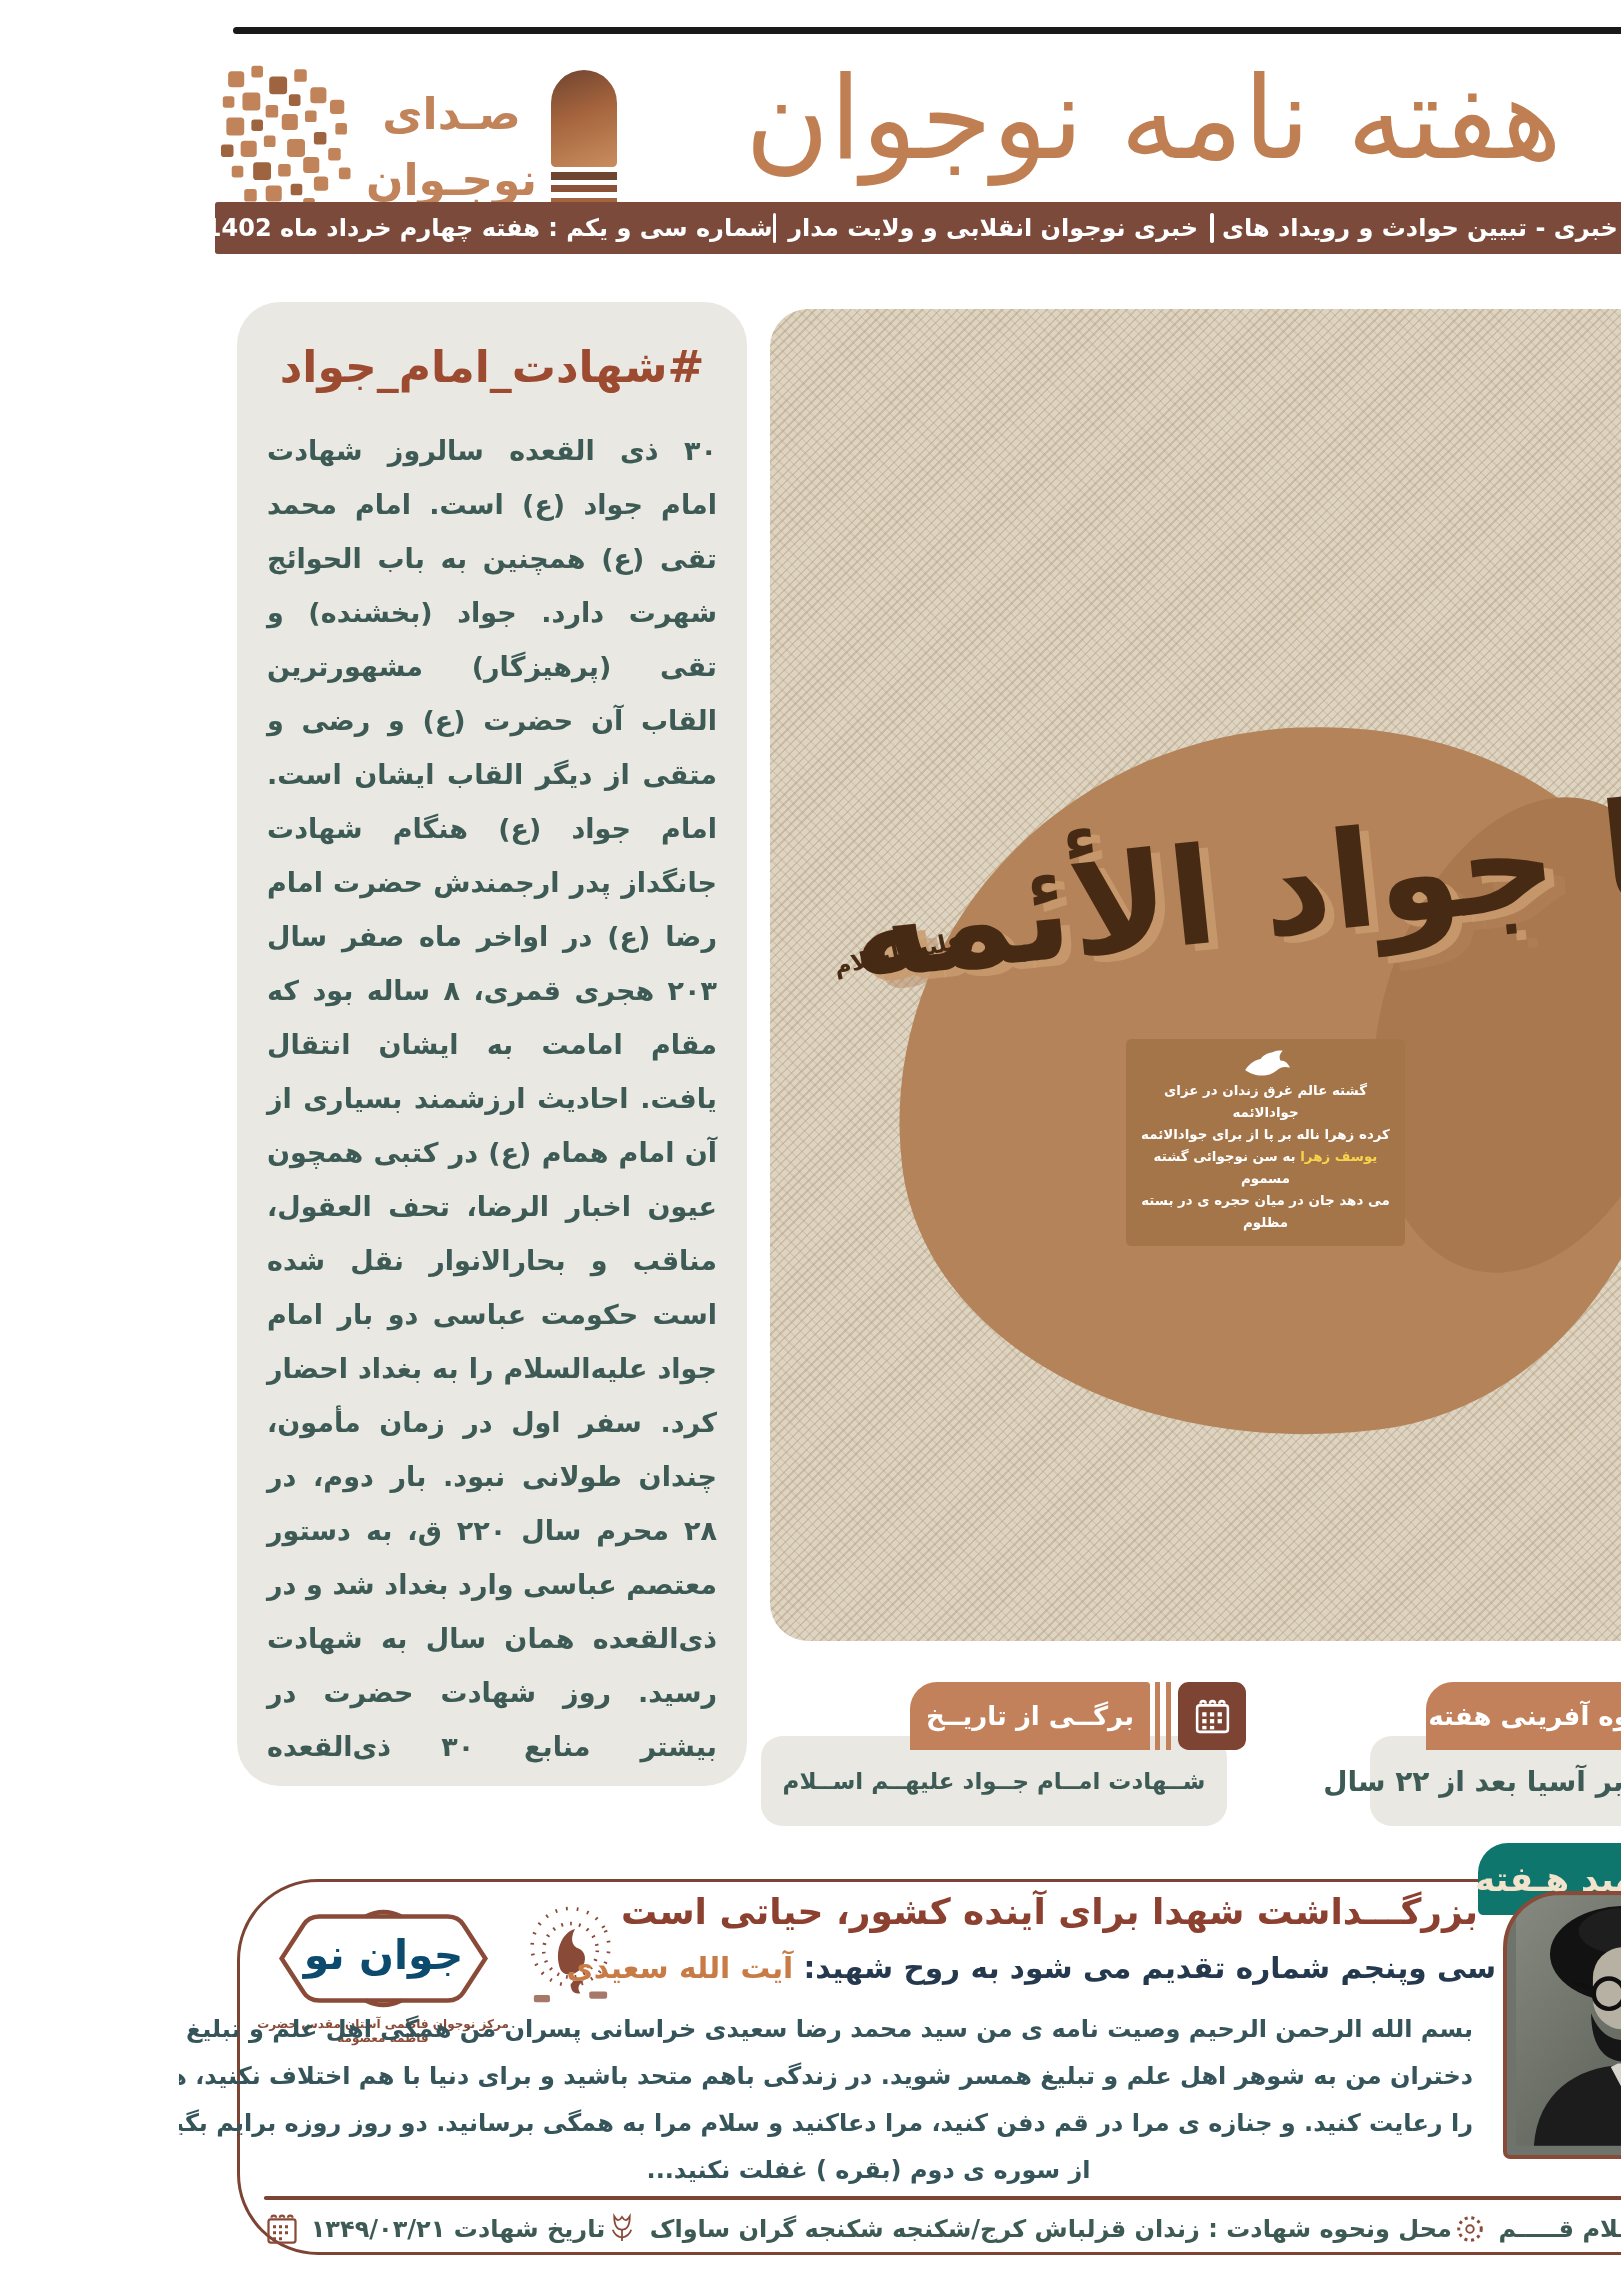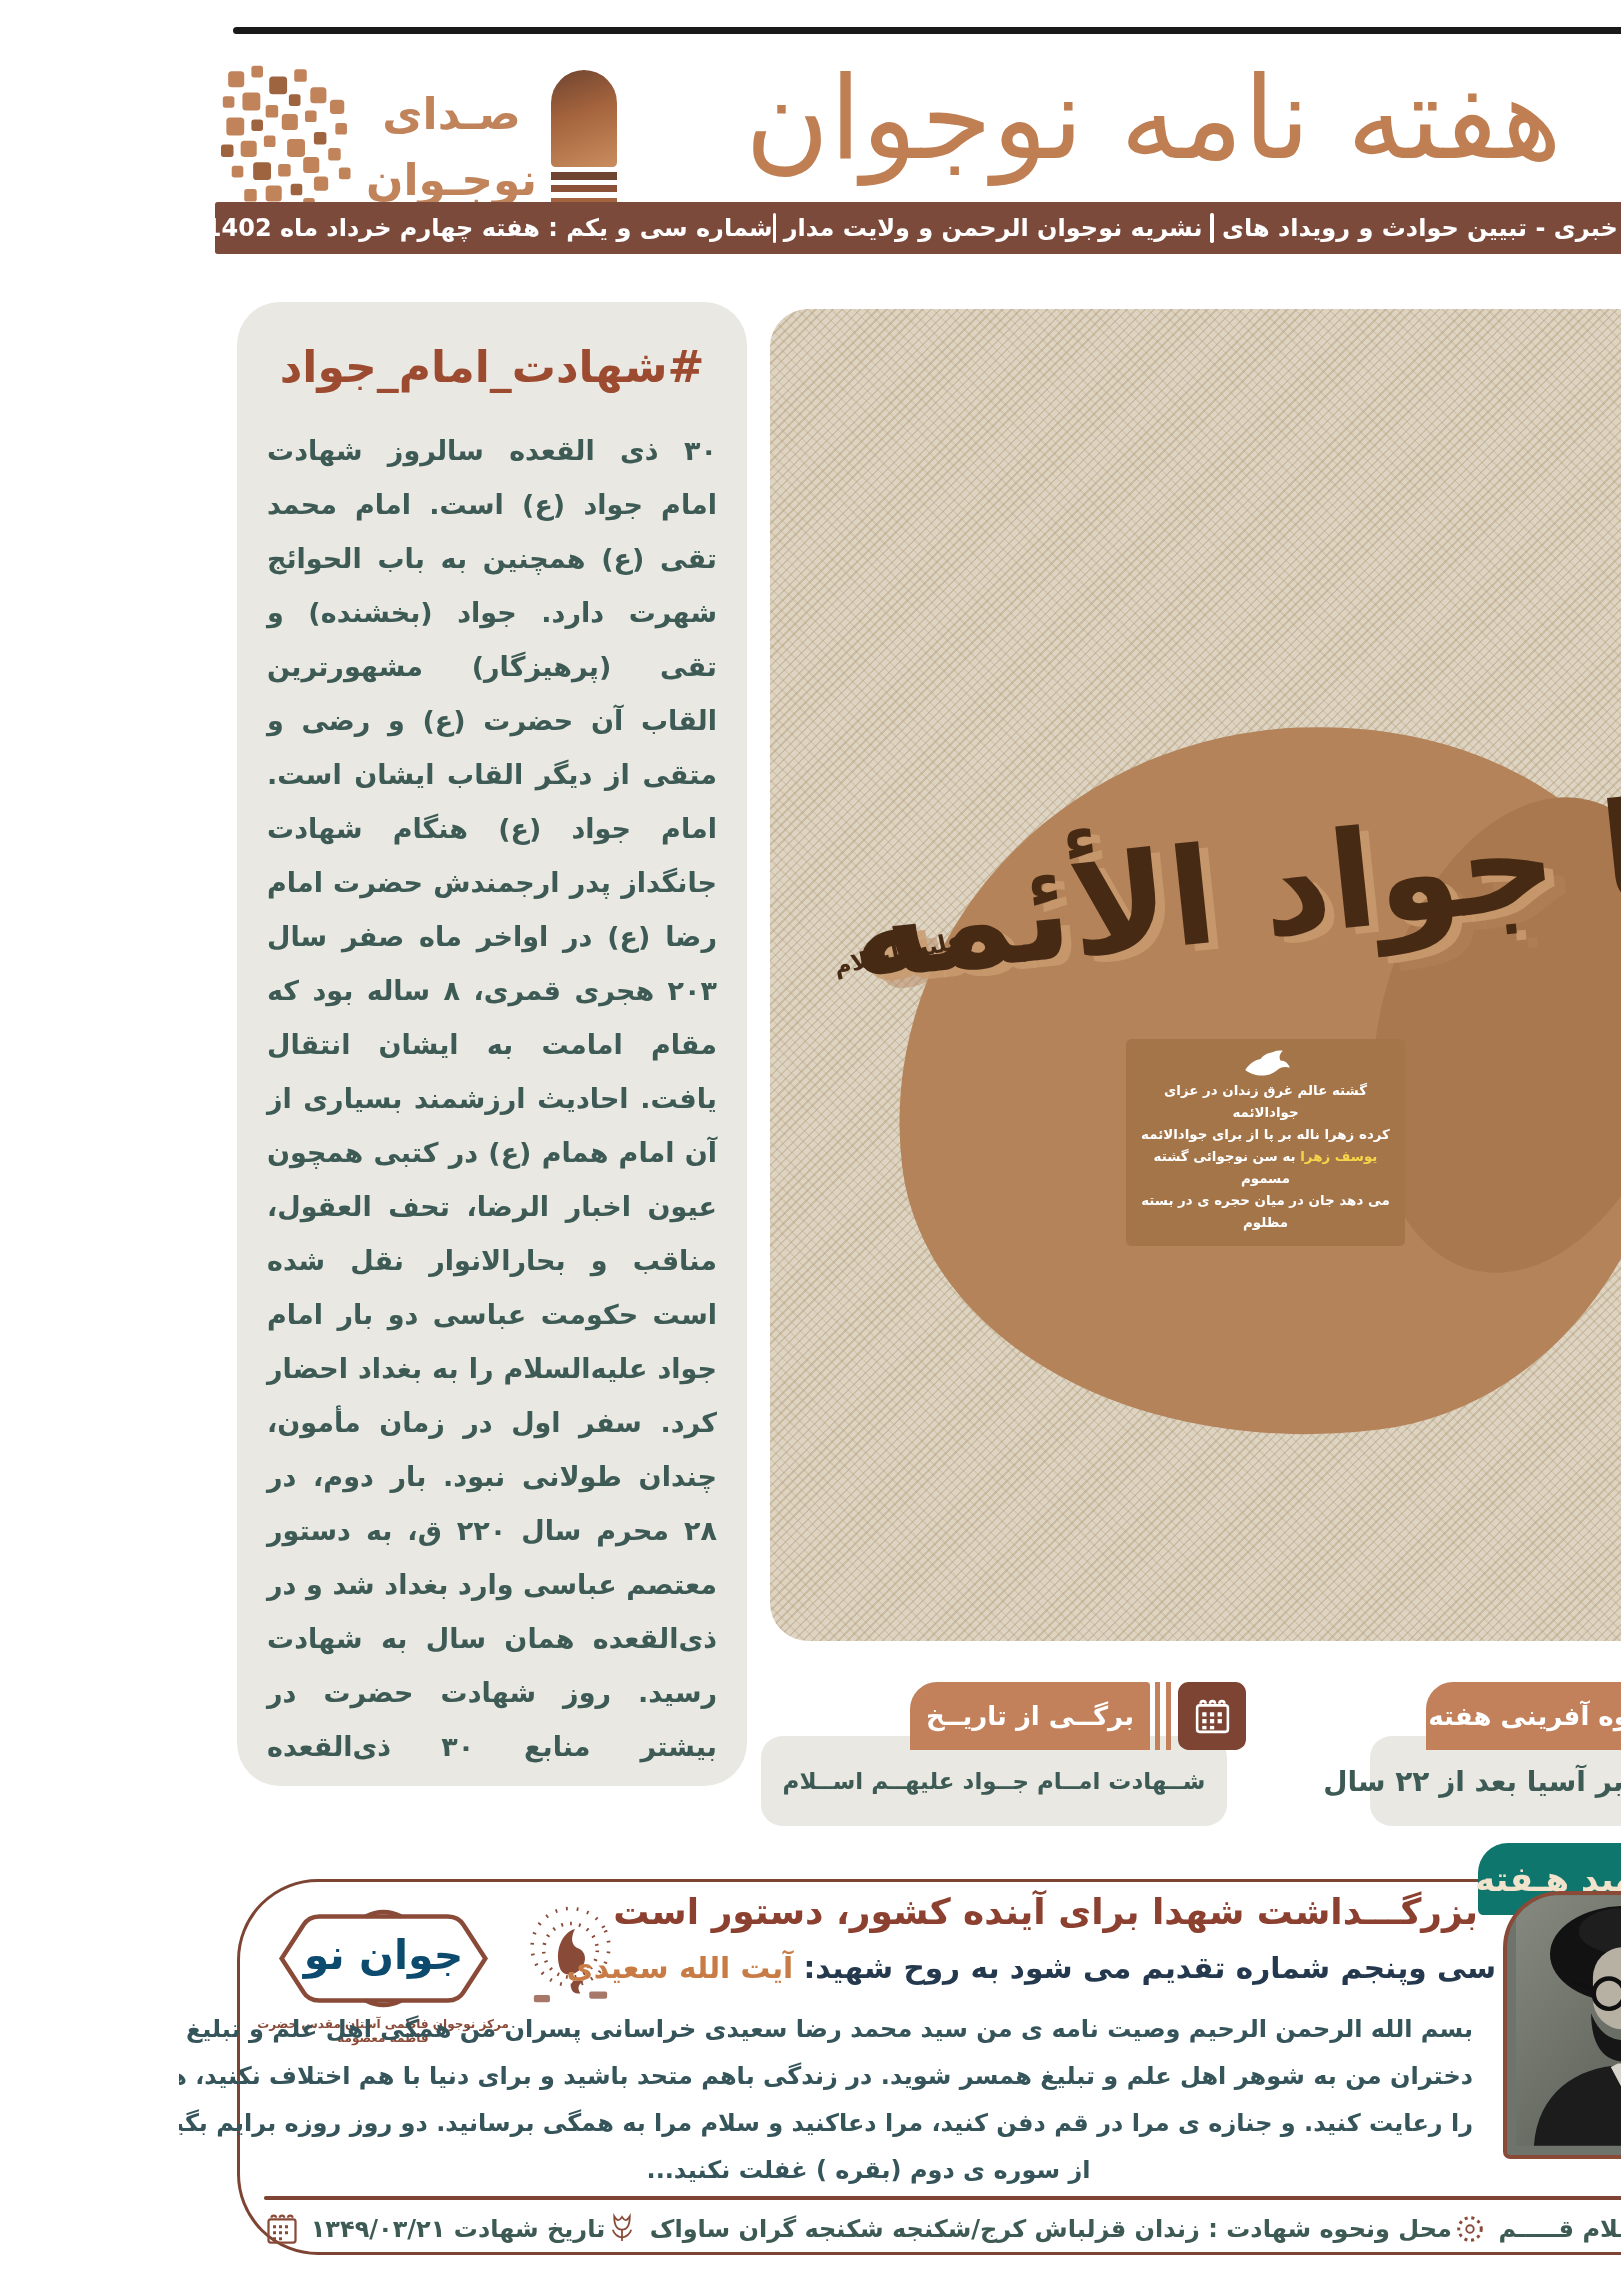--- a/index.html
+++ b/index.html
@@ -136,21 +136,21 @@
     <div class="mast-stripe" style="background:#8a5038;"></div>
     <div class="mast-stripe" style="background:#a56440;"></div>
     <div class="mast-stripe" style="background:#c0835a;"></div>
   </div>
 
   <div class="abs mast-title">هفته نامه نوجوان</div>
 
   <div class="abs subtitle-bar">
     <div class="seg seg-issue">شماره سی و یکم : هفته چهارم خرداد ماه 1402</div>
     <div class="vdiv"></div>
-    <div class="seg seg-pub">نشریه نوجوان الرحمن و ولایت مدار</div>
+    <div class="seg seg-pub">خبری نوجوان انقلابی و ولایت مدار</div>
     <div class="vdiv"></div>
     <div class="seg seg-weekly">هفته نامه خبری - تبیین حوادث و رویداد های اخیر</div>
   </div>
 
   <div class="abs article-box">
     <div class="hashtag">#شهادت_امام_جواد</div>
     <div class="article-body">۳۰ ذی القعده سالروز شهادت امام جواد (ع) است. امام محمد تقی (ع) همچنین به باب الحوائج شهرت دارد. جواد (بخشنده) و تقی (پرهیزگار) مشهورترین القاب آن حضرت (ع) و رضی و متقی از دیگر القاب ایشان است. امام جواد (ع) هنگام شهادت جانگداز پدر ارجمندش حضرت امام رضا (ع) در اواخر ماه صفر سال ۲۰۳ هجری قمری، ۸ ساله بود که مقام امامت به ایشان انتقال یافت. احادیث ارزشمند بسیاری از آن امام همام (ع) در کتبی همچون عیون اخبار الرضا، تحف العقول، مناقب و بحارالانوار نقل شده است حکومت عباسی دو بار امام جواد علیه‌السلام را به بغداد احضار کرد. سفر اول در زمان مأمون، چندان طولانی نبود. بار دوم، در ۲۸ محرم سال ۲۲۰ ق، به دستور معتصم عباسی وارد بغداد شد و در ذی‌القعده همان سال به شهادت رسید. روز شهادت حضرت در بیشتر منابع ۳۰ ذی‌القعده می‌باشد. پیکر مبارک حضرت را در کنار مقبره جدش امام موسی کاظم علیه‌السلام در کاظمین به خاک سپردند. سن امام جواد (ع) در هنگام شهادت ۲۵ سال بود. به همین خاطر حضرت جوان‌ترین امام شیعیان به هنگام شهادت بودند.</div>
   </div>
 
   <div class="abs panel">
@@ -241,21 +241,21 @@
     <svg width="99" height="134" viewBox="0 0 110 150">
       <circle cx="55" cy="62" r="30" fill="none" stroke="#8a4a38" stroke-width="4" stroke-dasharray="2 8"></circle>
       <circle cx="55" cy="58" r="43" fill="none" stroke="#8a4a38" stroke-width="4" stroke-dasharray="2 10" transform="rotate(-25 55 58)"></circle>
       <path d="M44 84 C36 64 45 42 60 38 C54 50 57 57 64 60 C72 63 74 74 67 82 C60 90 49 92 44 84 Z" fill="#8a4a38"></path>
       <path d="M58 96 C52 104 58 112 66 110 C62 104 64 100 70 96 Z" fill="#8a4a38"></path>
       <rect x="14" y="112" width="18" height="8" rx="2" fill="#8a4a38" opacity="0.75"></rect>
       <rect x="76" y="108" width="20" height="8" rx="2" fill="#8a4a38" opacity="0.75"></rect>
     </svg>
   </div>
 
-  <div class="abs m-title">بزرگـــداشت شهدا برای آینده کشور، دستور است</div>
+  <div class="abs m-title">بزرگـــداشت شهدا برای آینده کشور، حیاتی است</div>
   <div class="abs m-dedication">
     <span>سی وپنجم شماره تقدیم می شود به روح شهید: </span><span class="m-name">آیت الله سعیدی</span>
   </div>
 
   <div class="abs m-body">
     <div class="m-line">بسم الله الرحمن الرحیم وصیت نامه ی من سید محمد رضا سعیدی خراسانی پسران من همگی اهل علم و تبلیغ برای خدا شوید.</div>
     <div class="m-line">دختران من به شوهر اهل علم و تبلیغ همسر شوید. در زندگی باهم متحد باشید و برای دنیا با هم اختلاف نکنید، همگی حق مـادر</div>
     <div class="m-line">را رعایت کنید. و جنازه ی مرا در قم دفن کنید، مرا دعاکنید و سلام مرا به همگی برسانید. دو روز روزه برایم بگیرید. از آیه ۱۵۲ با ۱۵۷</div>
     <div class="m-line last">از سوره ی دوم (بقره ) غفلت نکنید...</div>
   </div>

